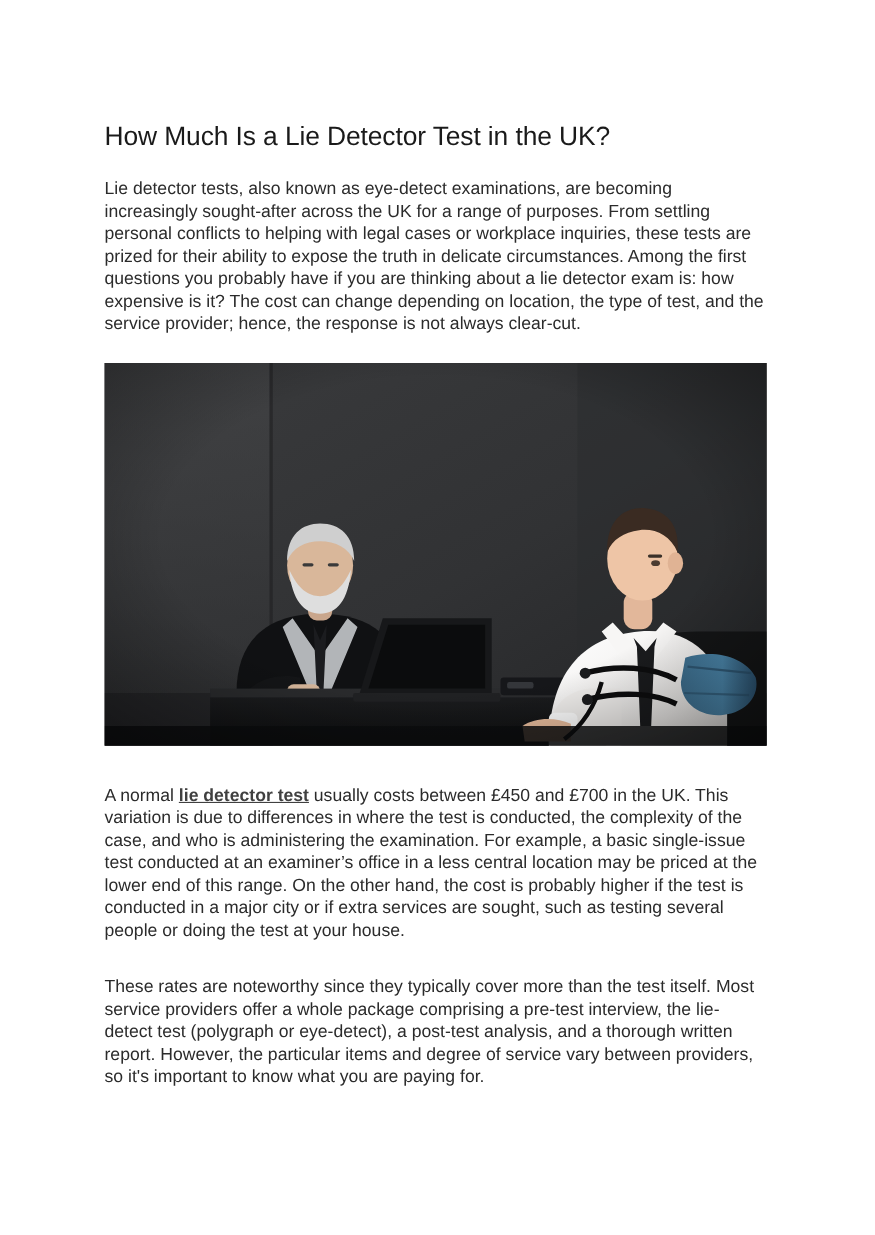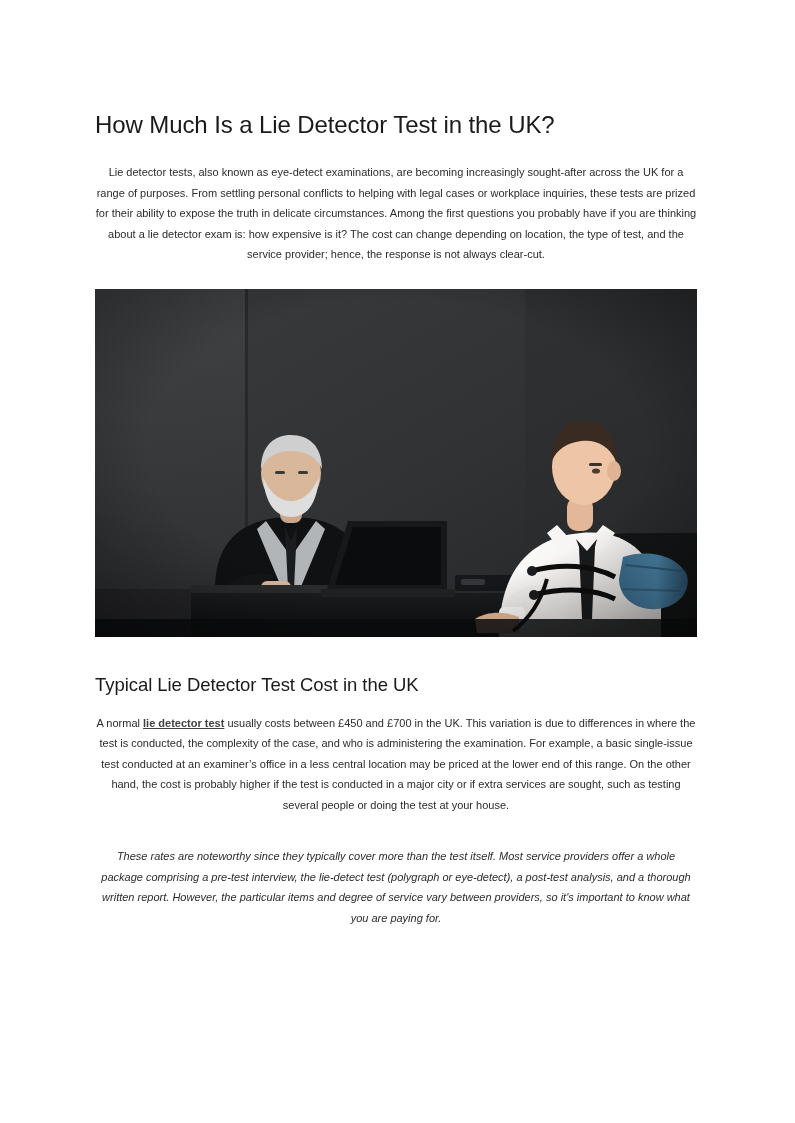--- a/index.html
+++ b/index.html
@@ -39,27 +39,27 @@
   }
   h2.section-title {
     font-size: 18.5px;
     font-weight: 400;
     line-height: 1.3;
     color: #1a1a1a;
     margin: 0 0 16px 0;
     letter-spacing: -0.05px;
   }
   p.para {
-    font-size: 11px;
+    font-size: 16px;
     line-height: 20.5px;
     color: #2b2b2b;
     margin: 0 0 17px 0;
-    text-align: center;
-  }
-  p.para:last-child { margin-bottom: 4px; font-style: italic; }
+    text-align: left;
+  }
+  p.para:last-child { margin-bottom: 4px; }
 
   .figure {
     margin: 24px 0 36px 0;
     width: 602px;
     height: 348px;
     position: relative;
     overflow: hidden;
     background: #2a2b2d;
   }
   .figure svg { display: block; }
@@ -198,21 +198,20 @@
           <path d="M452 290 C446 312, 434 330, 418 342" stroke="#0d0d0e" stroke-width="4" fill="none"></path>
           <circle cx="437" cy="282" r="5" fill="#1b1c1e"></circle>
           <circle cx="439" cy="306" r="5" fill="#1b1c1e"></circle>
         </g>
 
         <rect x="0" y="330" width="602" height="18" fill="#0c0d0e" opacity="0.85"></rect>
         <rect x="0" y="0" width="602" height="348" fill="url(#vign)"></rect>
       </svg>
     </div>
 
-    <h2 class="section-title">Typical Lie Detector Test Cost in the UK</h2>
 
     <p class="para"><span>A normal </span><a class="inline-link" href="#">lie detector test</a><span> usually costs between £450 and £700 in the UK. This variation is due to differences in where the test is conducted, the complexity of the case, and who is administering the examination. For example, a basic single-issue test conducted at an examiner’s office in a less central location may be priced at the lower end of this range. On the other hand, the cost is probably higher if the test is conducted in a major city or if extra services are sought, such as testing several people or doing the test at your house.</span></p>
 
     <div class="block-gap-2"></div>
 
     <p class="para">These rates are noteworthy since they typically cover more than the test itself. Most service providers offer a whole package comprising a pre-test interview, the lie-detect test (polygraph or eye-detect), a post-test analysis, and a thorough written report. However, the particular items and degree of service vary between providers, so it's important to know what you are paying for.</p>
 
   </div>
 </div>
 

